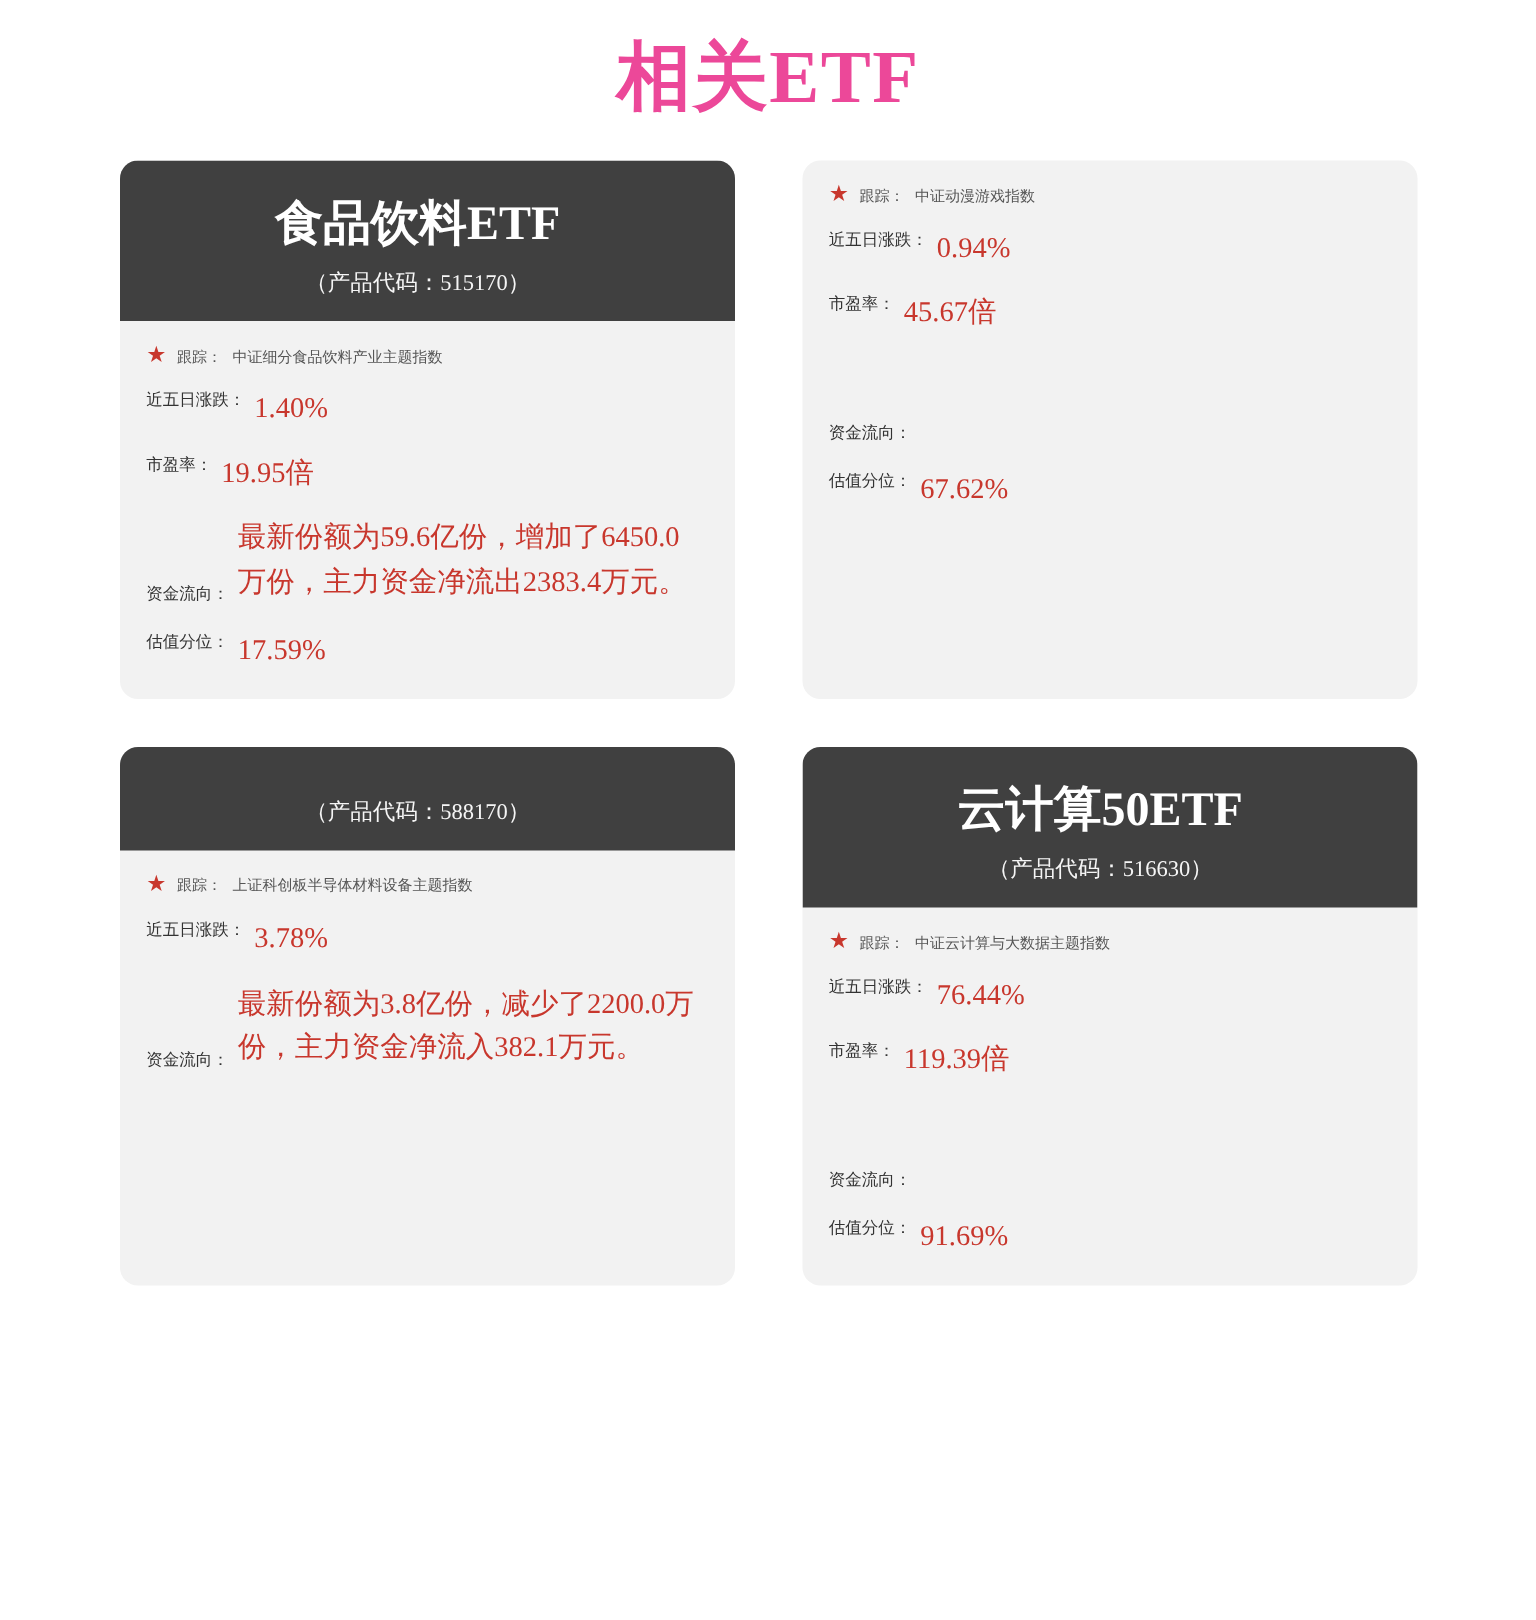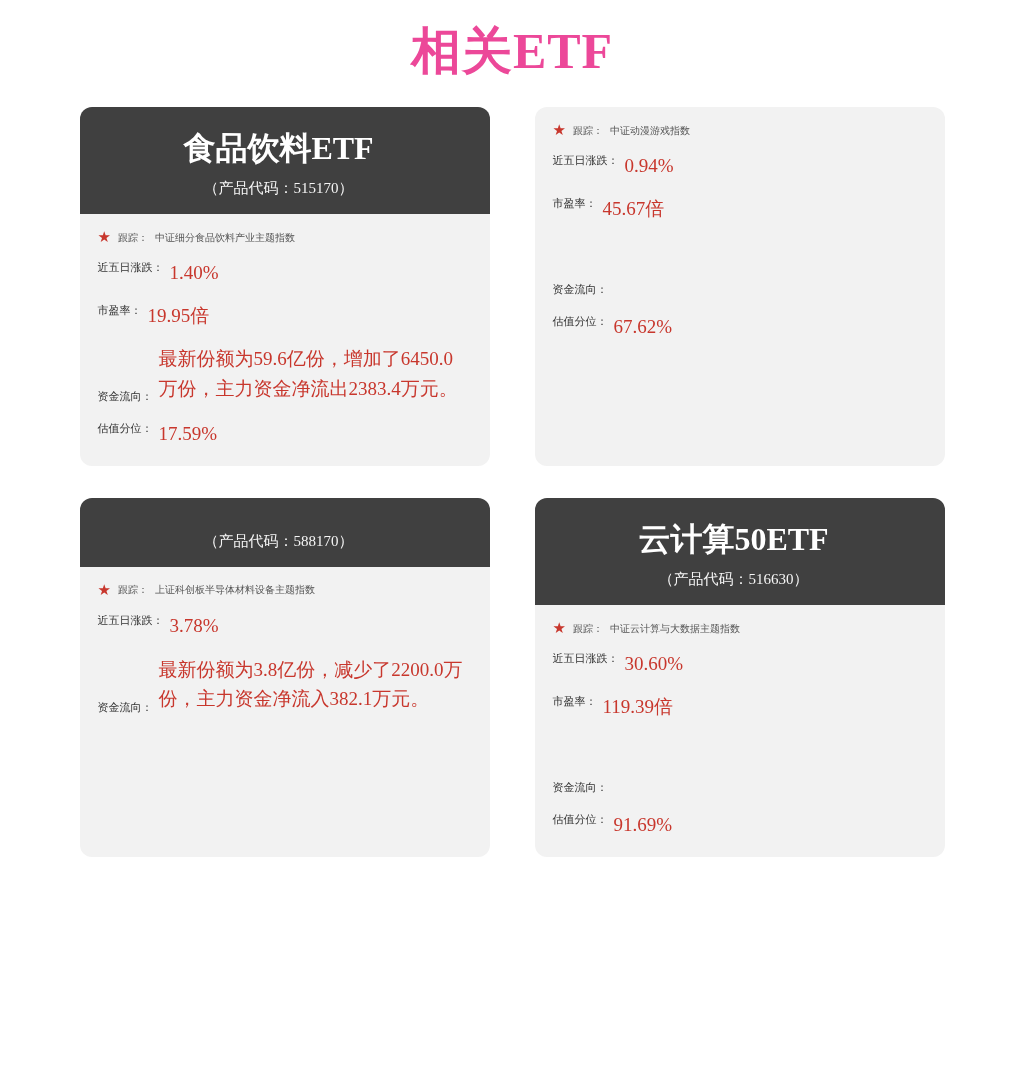--- a/index.html
+++ b/index.html
@@ -197,21 +197,21 @@
       </div>
     </div>
     <div class="card-body">
       <div class="track-row">
         <span class="star-icon">★</span>
         <span class="track-text">跟踪：</span>
         <span class="track-text">中证云计算与大数据主题指数</span>
       </div>
       <div class="metric">
         <span class="m-label">近五日涨跌：</span>
-        <span class="m-value">30.60%</span>
+        <span class="m-value">76.44%</span>
       </div>
       <div class="metric">
         <span class="m-label">市盈率：</span>
         <span class="m-value">119.39倍</span>
       </div>
       <div class="metric flow-row">
         <span class="m-label">资金流向：</span>
       </div>
       <div class="metric">
         <span class="m-label">估值分位：</span>

